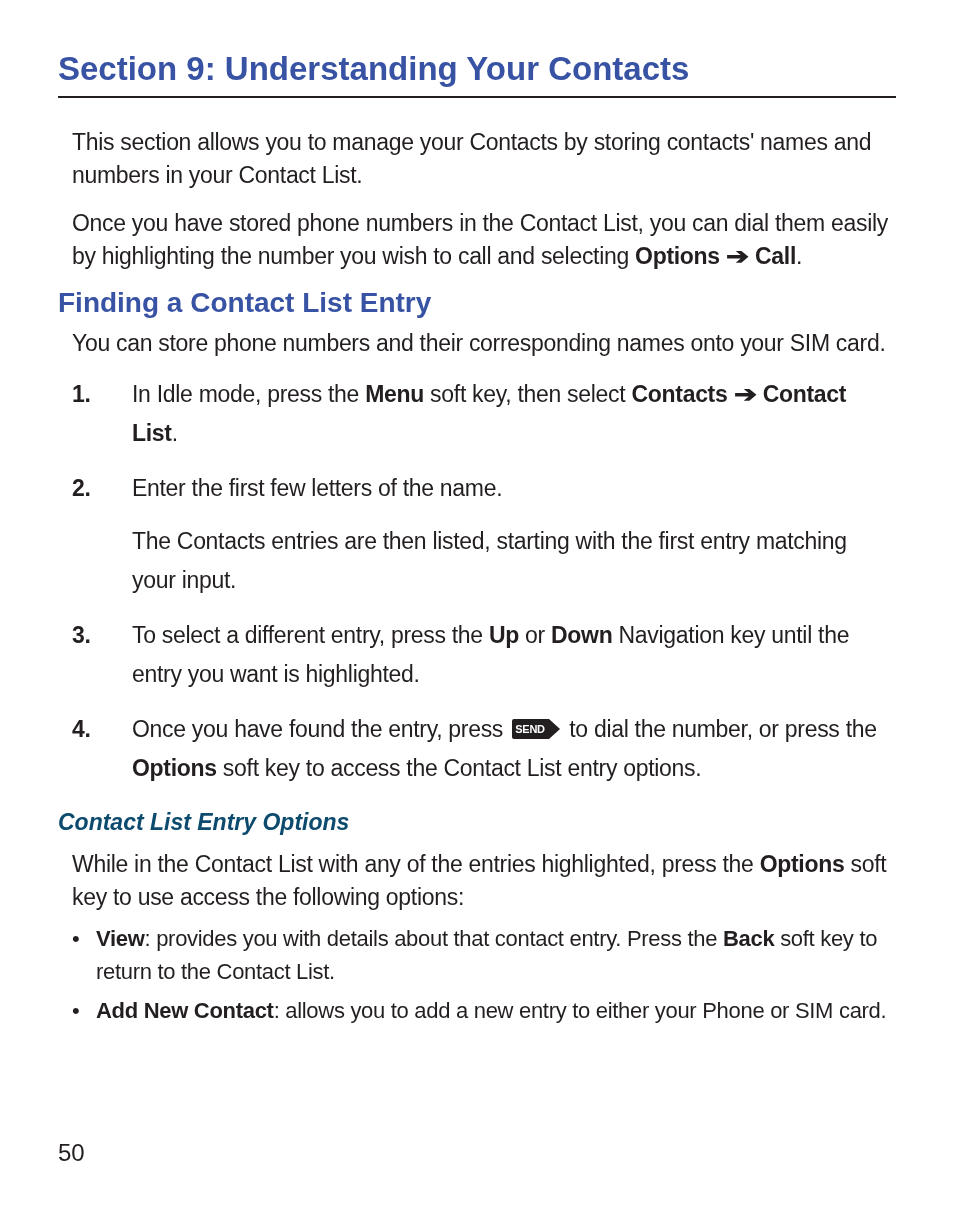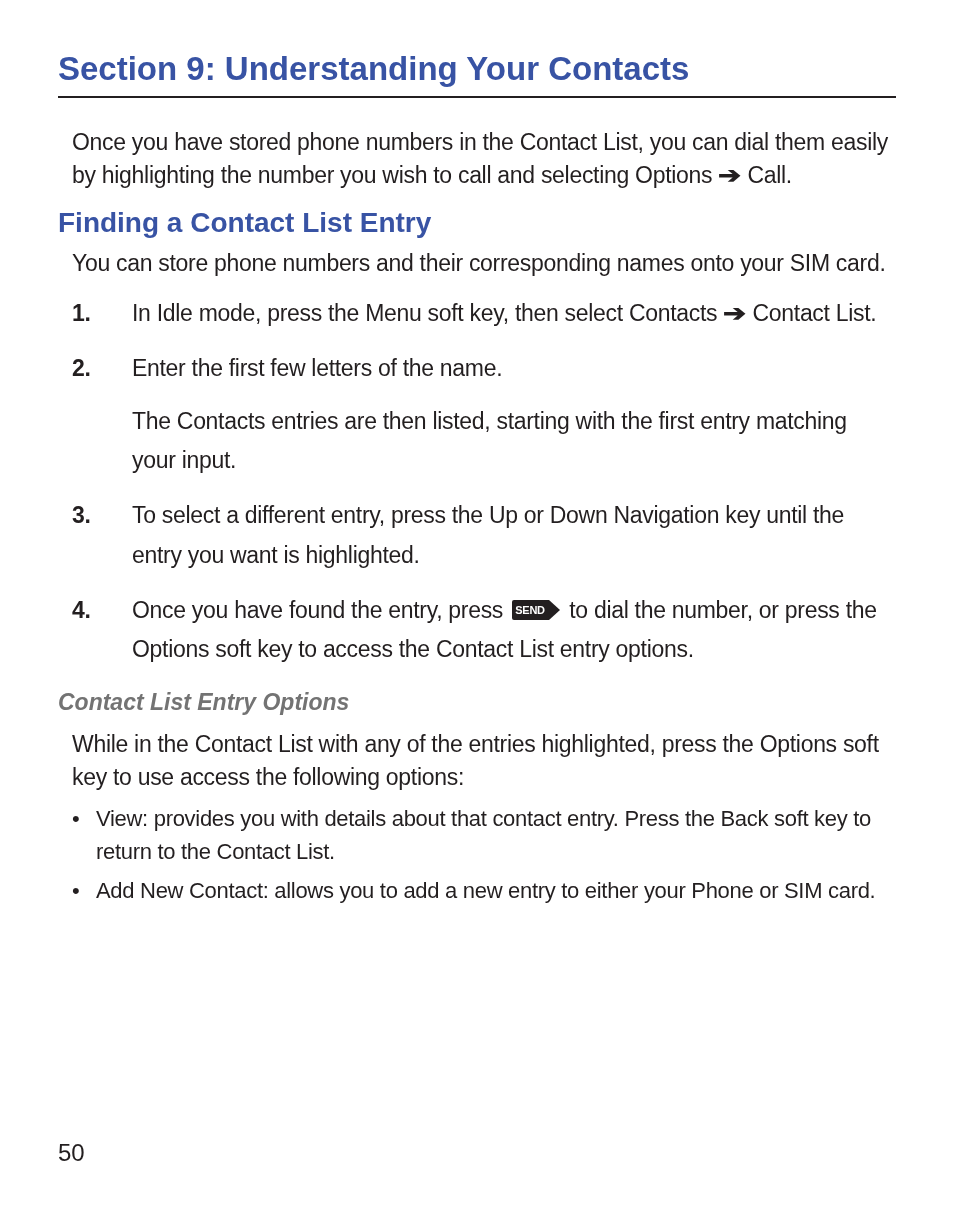--- a/index.html
+++ b/index.html
@@ -71,21 +71,21 @@
     position: absolute;
     left: 0;
     top: 0;
     font-weight: bold;
     font-size: 23px;
   }
   .h3 {
     font-family: "Arial Black", "Helvetica Neue", Helvetica, Arial, sans-serif;
     font-weight: 900;
     font-style: italic;
-    color: #737373;
+    color: #0c4a6e;
     font-size: 23px;
     margin: 20px 0 12px 0;
   }
   .bullets {
     margin: 0 0 0 14px;
     padding: 0;
     list-style: none;
   }
   .bullets > li {
     position: relative;
@@ -95,21 +95,21 @@
     margin-bottom: 6px;
     letter-spacing: -.3px;
   }
   .bullets > li::before {
     content: "•";
     position: absolute;
     left: 0;
     top: 0;
     font-size: 22px;
   }
-  .b { font-weight: normal; text-align: right; }
+  .b { font-weight: bold; text-align: right; }
   .arrow {
     font-weight: bold;
     display: inline-block;
     transform: scaleX(1.2);
     margin: 0 2px;
   }
   .send-key {
     display: inline-block;
     vertical-align: middle;
     position: relative;
@@ -128,20 +128,21 @@
   }
 </style>
 </head>
 <body>
 
 <div class="page">
 
   <h1 class="section-title">Section 9: Understanding Your Contacts</h1>
   <hr class="rule">
 
+  <p class="intro">This section allows you to manage your Contacts by storing contacts' names and numbers in your Contact List.</p>
 
 
   <p class="body-text">
     <span>Once you have stored phone numbers in the Contact List, you can dial them easily by highlighting the number you wish to call and selecting </span><span class="b">Options</span>
     <span class="arrow">➔</span>
     <span class="b">Call</span><span>.</span>
   </p>
 
   <h2 class="h2">Finding a Contact List Entry</h2>
 

